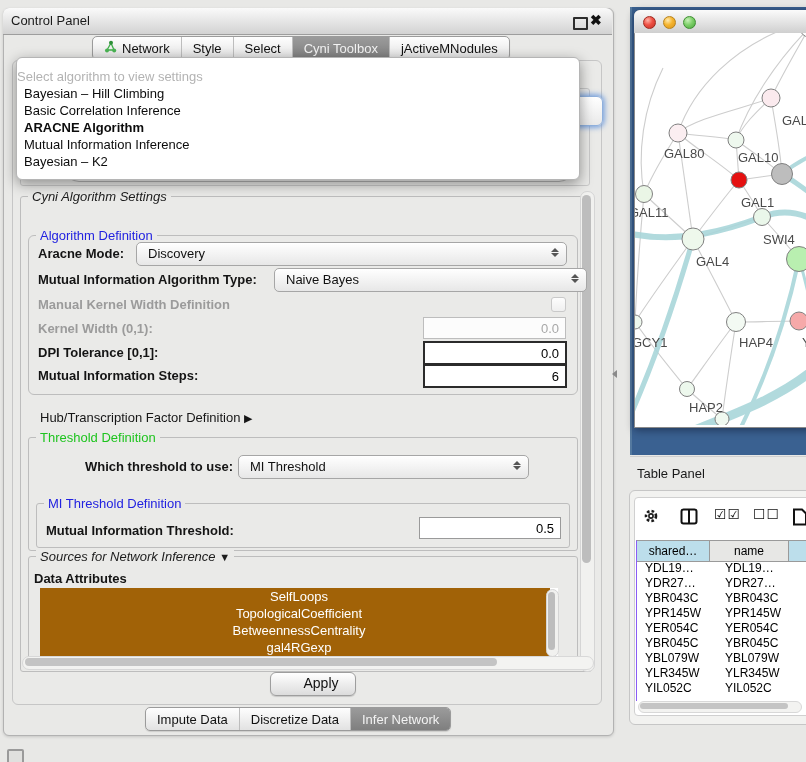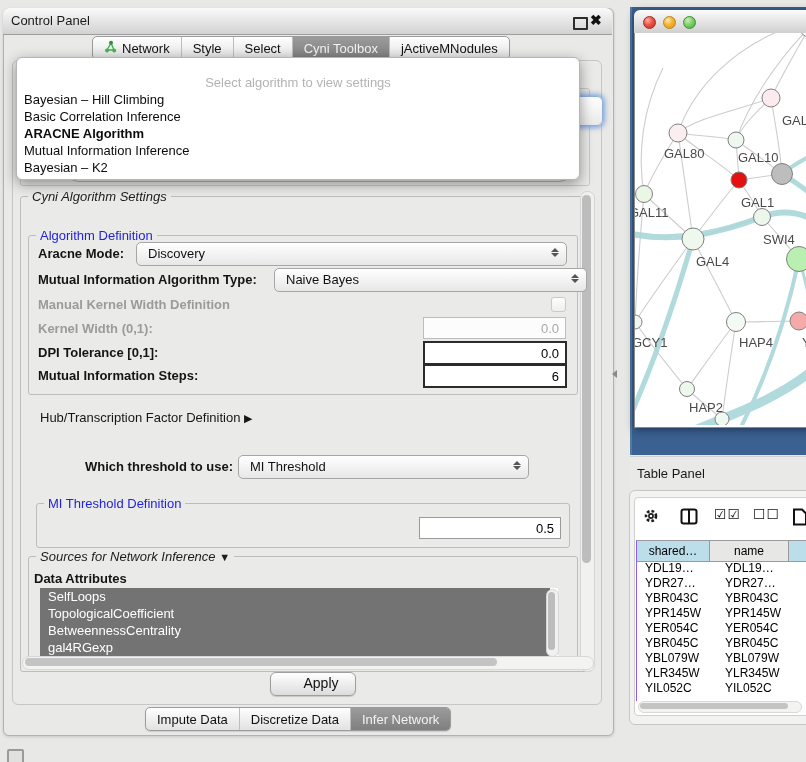--- a/index.html
+++ b/index.html
@@ -56,21 +56,21 @@
   .f-dis{border:1px solid #bdbdbd;color:#a8a8a8;background:#fcfcfc;}
   .f-strong{border:2px solid #2b2b2b;color:#000;}
   .f-norm{border:1px solid #9a9a9a;color:#000;}
 
   .checkbox{position:absolute;width:13px;height:13px;border:1px solid #c9c9c9;border-radius:3px;
     background:linear-gradient(#fdfdfd,#efefef);}
 
   
   #algo-popup{position:absolute;left:16px;top:57px;width:562px;height:121px;background:#fff;
     border:1px solid #b5b5b5;border-radius:6px;box-shadow:0 4px 14px rgba(0,0,0,.4);z-index:30;}
-  #popup-prompt{height:17px;line-height:17px;text-align:center;color:#b3b3b3;font-size:13px;margin-top:16px;}
+  #popup-prompt{height:17px;line-height:17px;text-align:left;color:#b3b3b3;font-size:13px;margin-top:10px;}
   .popup-item{height:17px;line-height:17px;font-size:13px;color:#0c0c0c;padding-left:7px;white-space:nowrap;}
   .popup-item.bold{font-weight:bold;}
 
   
   .ghost-combo{position:absolute;left:64px;top:150px;width:508px;height:30px;border:1px solid #b5b5b5;
     border-radius:15px;background:#f6f6f4;z-index:5;}
   .ghost-combo span{position:absolute;left:20px;top:7px;font-size:13px;color:#9a9a9a;}
   .ghost-focus{position:absolute;left:280px;top:96px;width:321px;height:28px;border:1px solid #8fb0dd;
     border-radius:6px;background:linear-gradient(#fff,#e9e9e9);
     box-shadow:0 0 5px 2px rgba(95,145,220,.75);z-index:5;}
@@ -78,22 +78,22 @@
     border-radius:3px;z-index:4;}
 
   
   .vtrack{position:absolute;background:#f1f1ef;border:1px solid #d5d5d5;border-radius:7px;}
   .vthumb{position:absolute;background:#bdbdbd;border-radius:6px;}
   .htrack{position:absolute;background:#f3f3f1;border:1px solid #d8d8d8;border-radius:7px;}
   .hthumb{position:absolute;background:#c4c4c4;border-radius:6px;}
 
   
   #attr-list{position:absolute;left:40px;top:588px;width:518px;height:68px;background:#fff;overflow:hidden;}
-  .attr-item{height:17px;line-height:17px;font-size:13px;color:#fff;background:#737373;
-    width:502px;padding-left:8px;white-space:nowrap;}
+  .attr-item{height:17px;line-height:17px;font-size:13px;color:#fff;background:#a16207;
+    width:502px;padding-left:8px;white-space:nowrap;text-align:center;}
 
   .hub-row{position:absolute;font-size:13px;color:#161616;}
   .tri{font-size:11px;}
 
   
   #apply-btn{position:absolute;left:270px;top:672px;width:68px;height:22px;border:1px solid #9e9e9e;
     border-radius:6px;background:linear-gradient(#ffffff,#dcdcdc);font-size:14px;color:#111;
     text-align:center;line-height:21px;box-shadow:0 1px 1px rgba(0,0,0,.15);padding-left:16px;}
 
   
@@ -190,21 +190,21 @@
       </div>
   </div>
 
   <div class="group" style="left:20px;top:196px;width:570px;height:474px;">
     <span class="gtitle t-black">Cyni Algorithm Settings</span>
   </div>
 
   <div class="vtrack" style="left:580px;top:191px;width:13px;height:479px;"></div>
   <div class="vthumb" style="left:582px;top:195px;width:9px;height:368px;"></div>
 
-  <div class="group" style="left:28px;top:235px;width:548px;height:158px;">
+  <div class="group" style="left:28px;top:235px;width:548px;height:158px;border-radius:6px;">
     <span class="gtitle t-blue">Algorithm Definition</span>
   </div>
 
   <span class="lbl" style="left:38px;top:246px;">Aracne Mode:</span>
   <div class="combo" style="left:136px;top:242px;width:429px;">
     <span class="ctext">Discovery</span>
     <span class="arrows">
         <i class="up"></i>
         <i class="dn"></i>
       </span>
@@ -235,32 +235,36 @@
   <span class="lbl" style="left:38px;top:368px;">Mutual Information Steps:</span>
   <div class="field f-strong" style="left:423px;top:364px;width:140px;">
     <span>6</span>
   </div>
 
   <div class="hub-row" style="left:40px;top:410px;">
     <span>Hub/Transcription Factor Definition</span>
     <span class="tri">▶</span>
   </div>
 
+  <div class="group" style="left:28px;top:437px;width:548px;height:112px;">
+    <span class="gtitle t-green">Threshold Definition</span>
+  </div>
   <span class="lbl" style="left:85px;top:459px;">Which threshold to use:</span>
   <div class="combo" style="left:238px;top:455px;width:289px;">
     <span class="ctext">MI Threshold</span>
     <span class="arrows">
         <i class="up"></i>
         <i class="dn"></i>
       </span>
   </div>
 
   <div class="group" style="left:36px;top:503px;width:532px;height:43px;">
     <span class="gtitle t-blue" style="background:#eaeae8;">MI Threshold Definition</span>
   </div>
+  <span class="lbl" style="left:46px;top:523px;">Mutual Information Threshold:</span>
   <div class="field f-norm" style="left:419px;top:517px;width:140px;">
     <span>0.5</span>
   </div>
 
   <div class="group" style="left:28px;top:556px;width:548px;height:112px;">
     <span class="gtitle t-black">
       <span>Sources for Network Inference</span>
       <span class="tri">▼</span>
     </span>
   </div>

